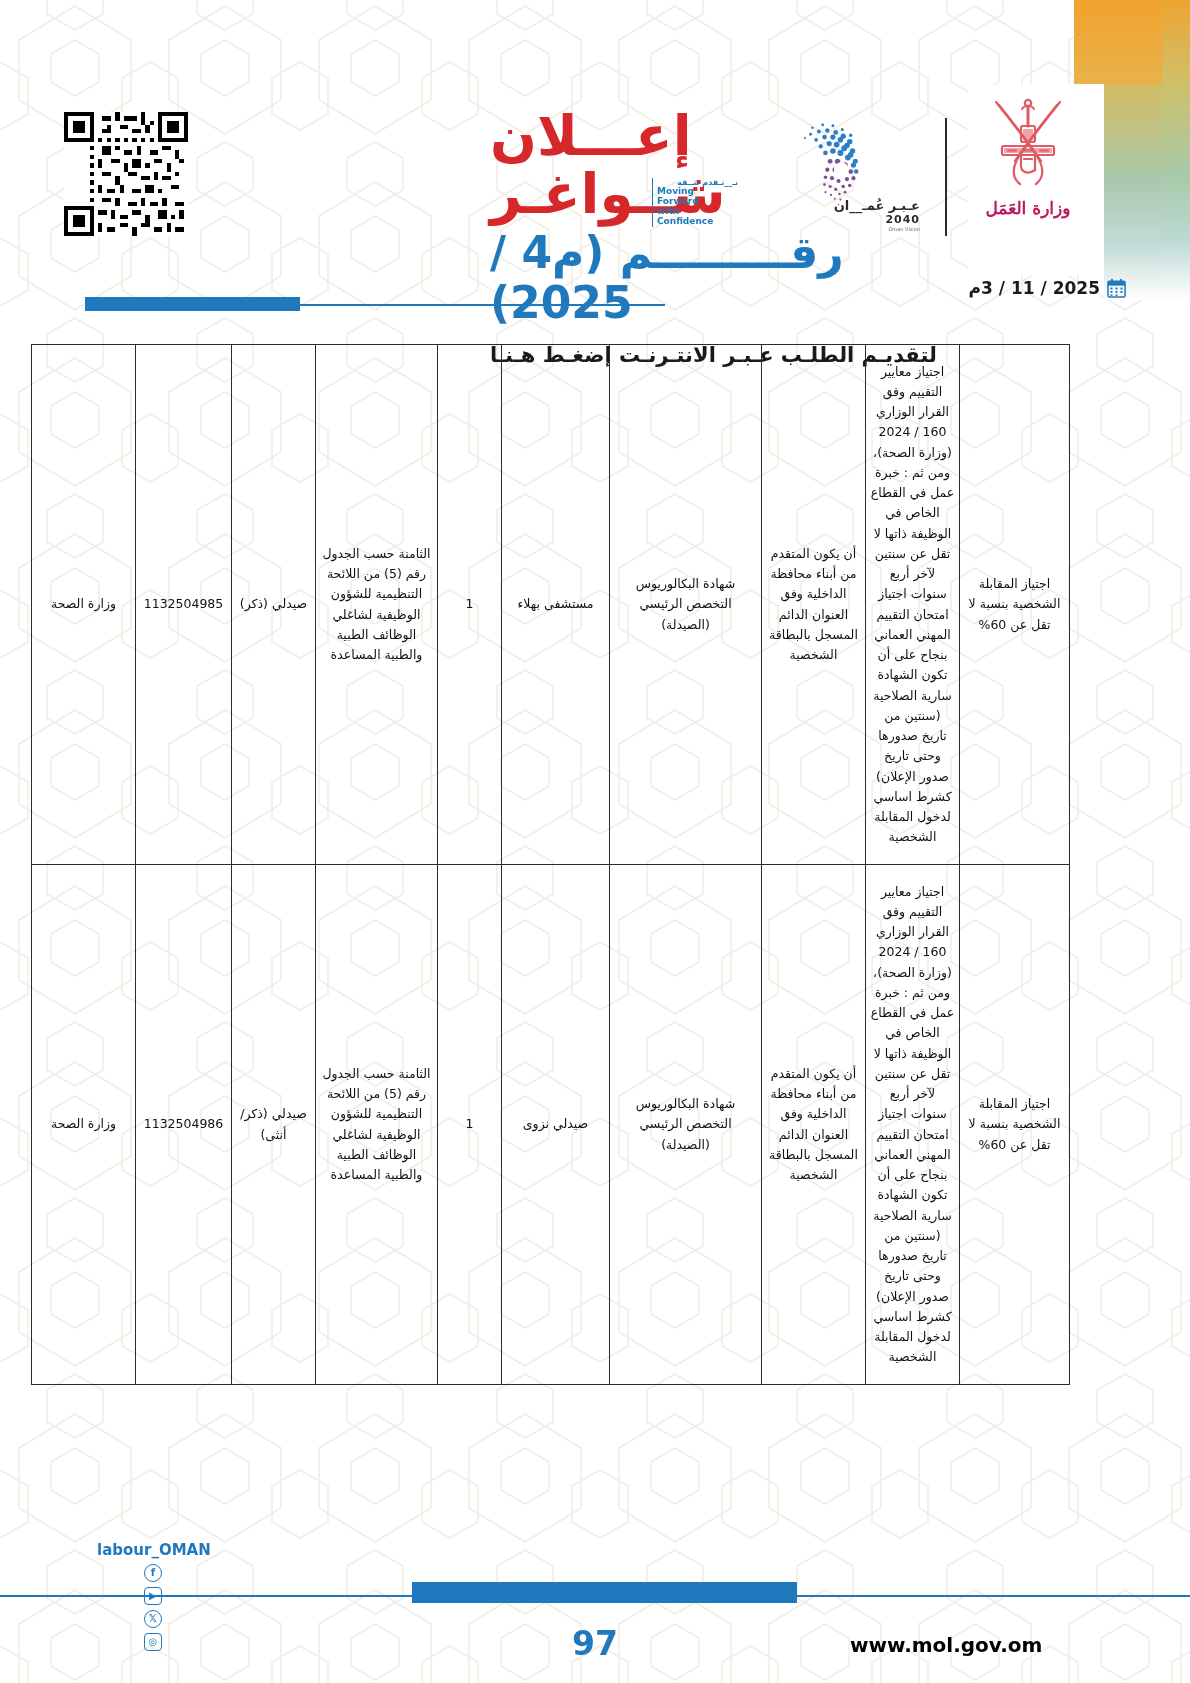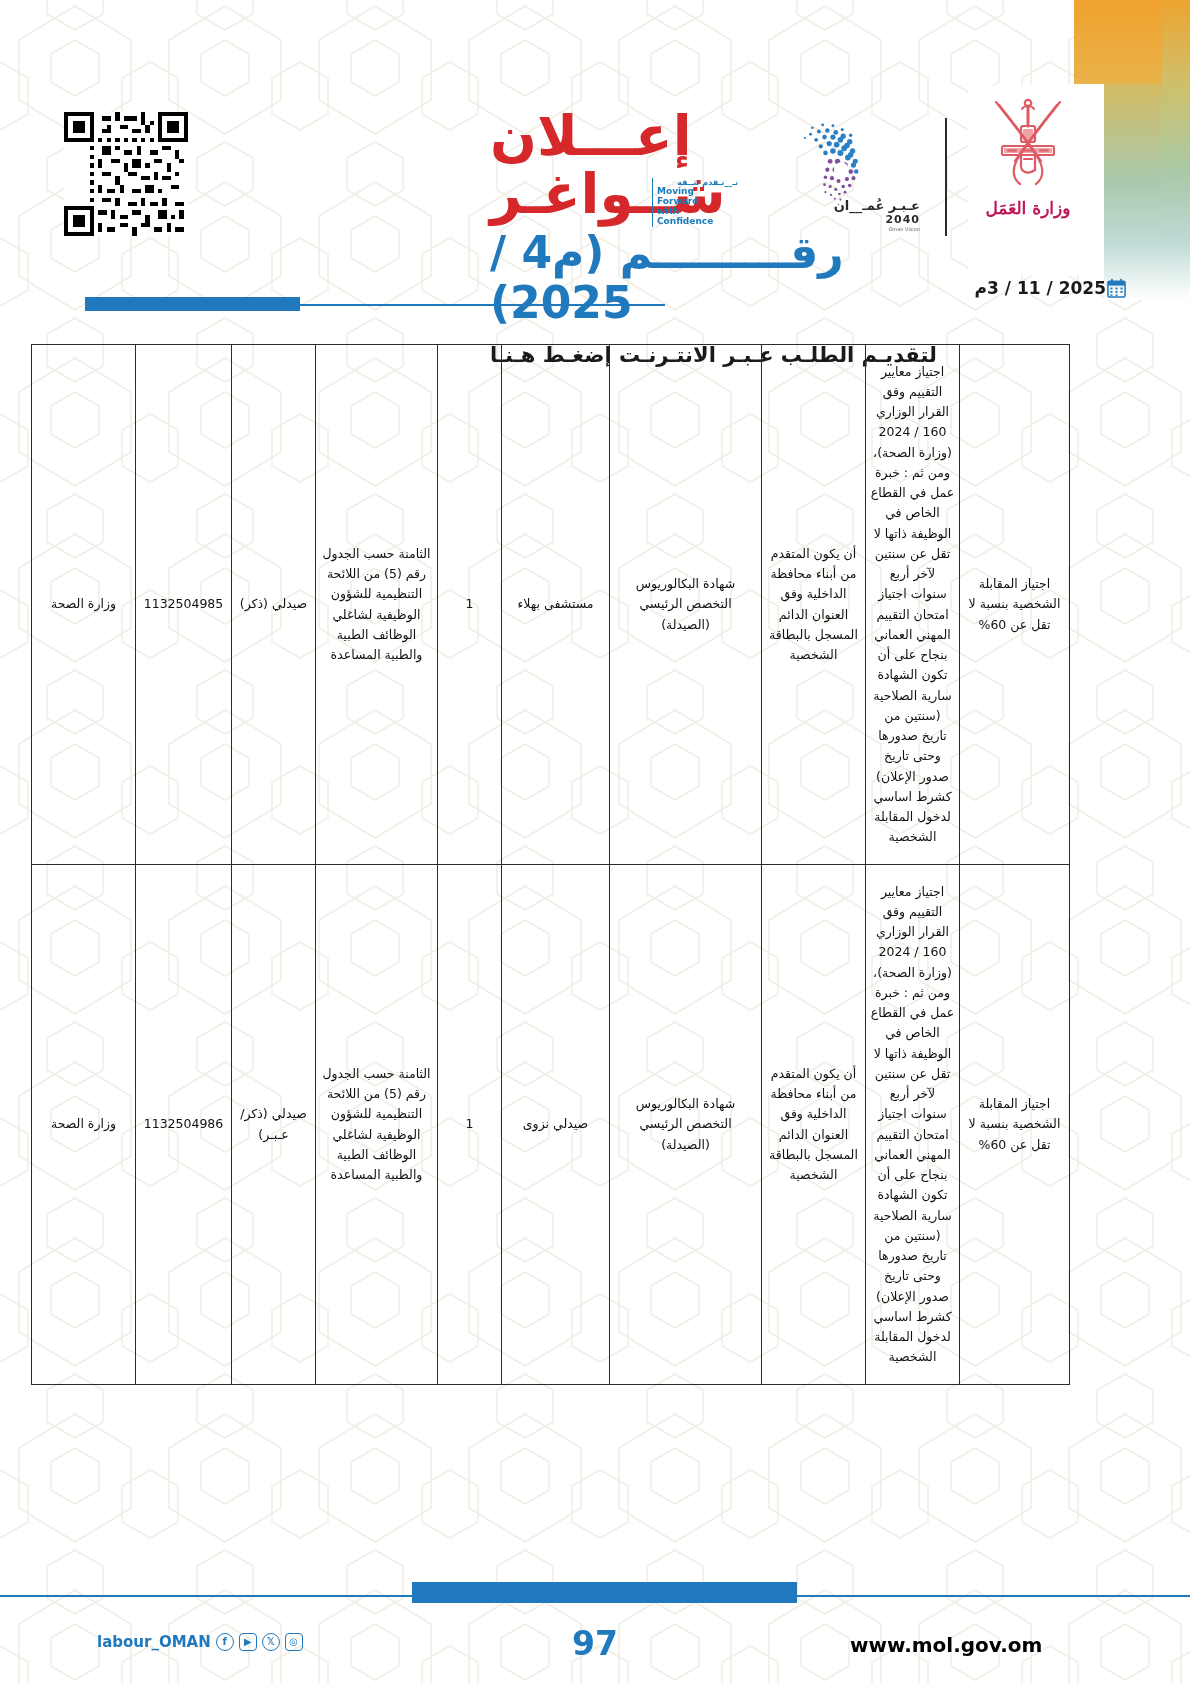--- a/index.html
+++ b/index.html
@@ -186,21 +186,21 @@
   }
   .qr-wrap svg { display: block; width: 124px; height: 124px; }
 
   
   .date-row {
     position: absolute;
     top: 278px;
     right: 64px;
     display: flex;
     align-items: flex-start;
-    gap: 1px;
+    gap: 7px;
     direction: rtl;
   }
   .date-text {
     font-size: 17px;
     font-weight: bold;
     color: #1a1a1a;
     direction: rtl;
   }
   .cal-icon { width: 19px; height: 20px; display: block; }
 
@@ -303,20 +303,21 @@
     direction: ltr;
   }
   .social {
     position: absolute;
     bottom: 32px;
     left: 95px;
     display: flex;
     align-items: center;
     gap: 5px;
     direction: ltr;
+    flex-direction: column;
   }
   .social-handle {
     font-size: 15px;
     color: #2079bd;
     font-weight: bold;
     margin-left: 2px;
   }
   .social-icon {
     width: 18px; height: 18px;
     border: 1.4px solid #2079bd;
@@ -621,21 +622,21 @@
         </tr>
 
         <tr>
           <td class="c-int tall">اجتياز المقابلة الشخصية بنسبة لا تقل عن 60%</td>
           <td class="c-exp">اجتياز معايير التقييم وفق القرار الوزاري 160 / 2024 (وزارة الصحة)، ومن ثم : خبرة عمل في القطاع الخاص في الوظيفة ذاتها لا تقل عن سنتين لآخر أربع سنوات اجتياز امتحان التقييم المهني العماني بنجاح على أن تكون الشهادة سارية الصلاحية (سنتين من تاريخ صدورها وحتى تاريخ صدور الإعلان) كشرط اساسي لدخول المقابلة الشخصية</td>
           <td class="c-addr">أن يكون المتقدم من أبناء محافظة الداخلية وفق العنوان الدائم المسجل بالبطاقة الشخصية</td>
           <td class="c-qual">شهادة البكالوريوس التخصص الرئيسي (الصيدلة)</td>
           <td class="c-loc">صيدلي نزوى</td>
           <td class="c-count">1</td>
           <td class="c-grade">الثامنة حسب الجدول رقم (5) من اللائحة التنظيمية للشؤون الوظيفية لشاغلي الوظائف الطبية والطبية المساعدة</td>
-          <td class="c-job">صيدلي (ذكر/ عـبـر)</td>
+          <td class="c-job">صيدلي (ذكر/ أنثى)</td>
           <td class="c-num">1132504986</td>
           <td class="c-entity">وزارة الصحة</td>
         </tr>
 
       </tbody>
     </table>
   </div>
 
   <div class="footer">
     <div class="footer-line"></div>

